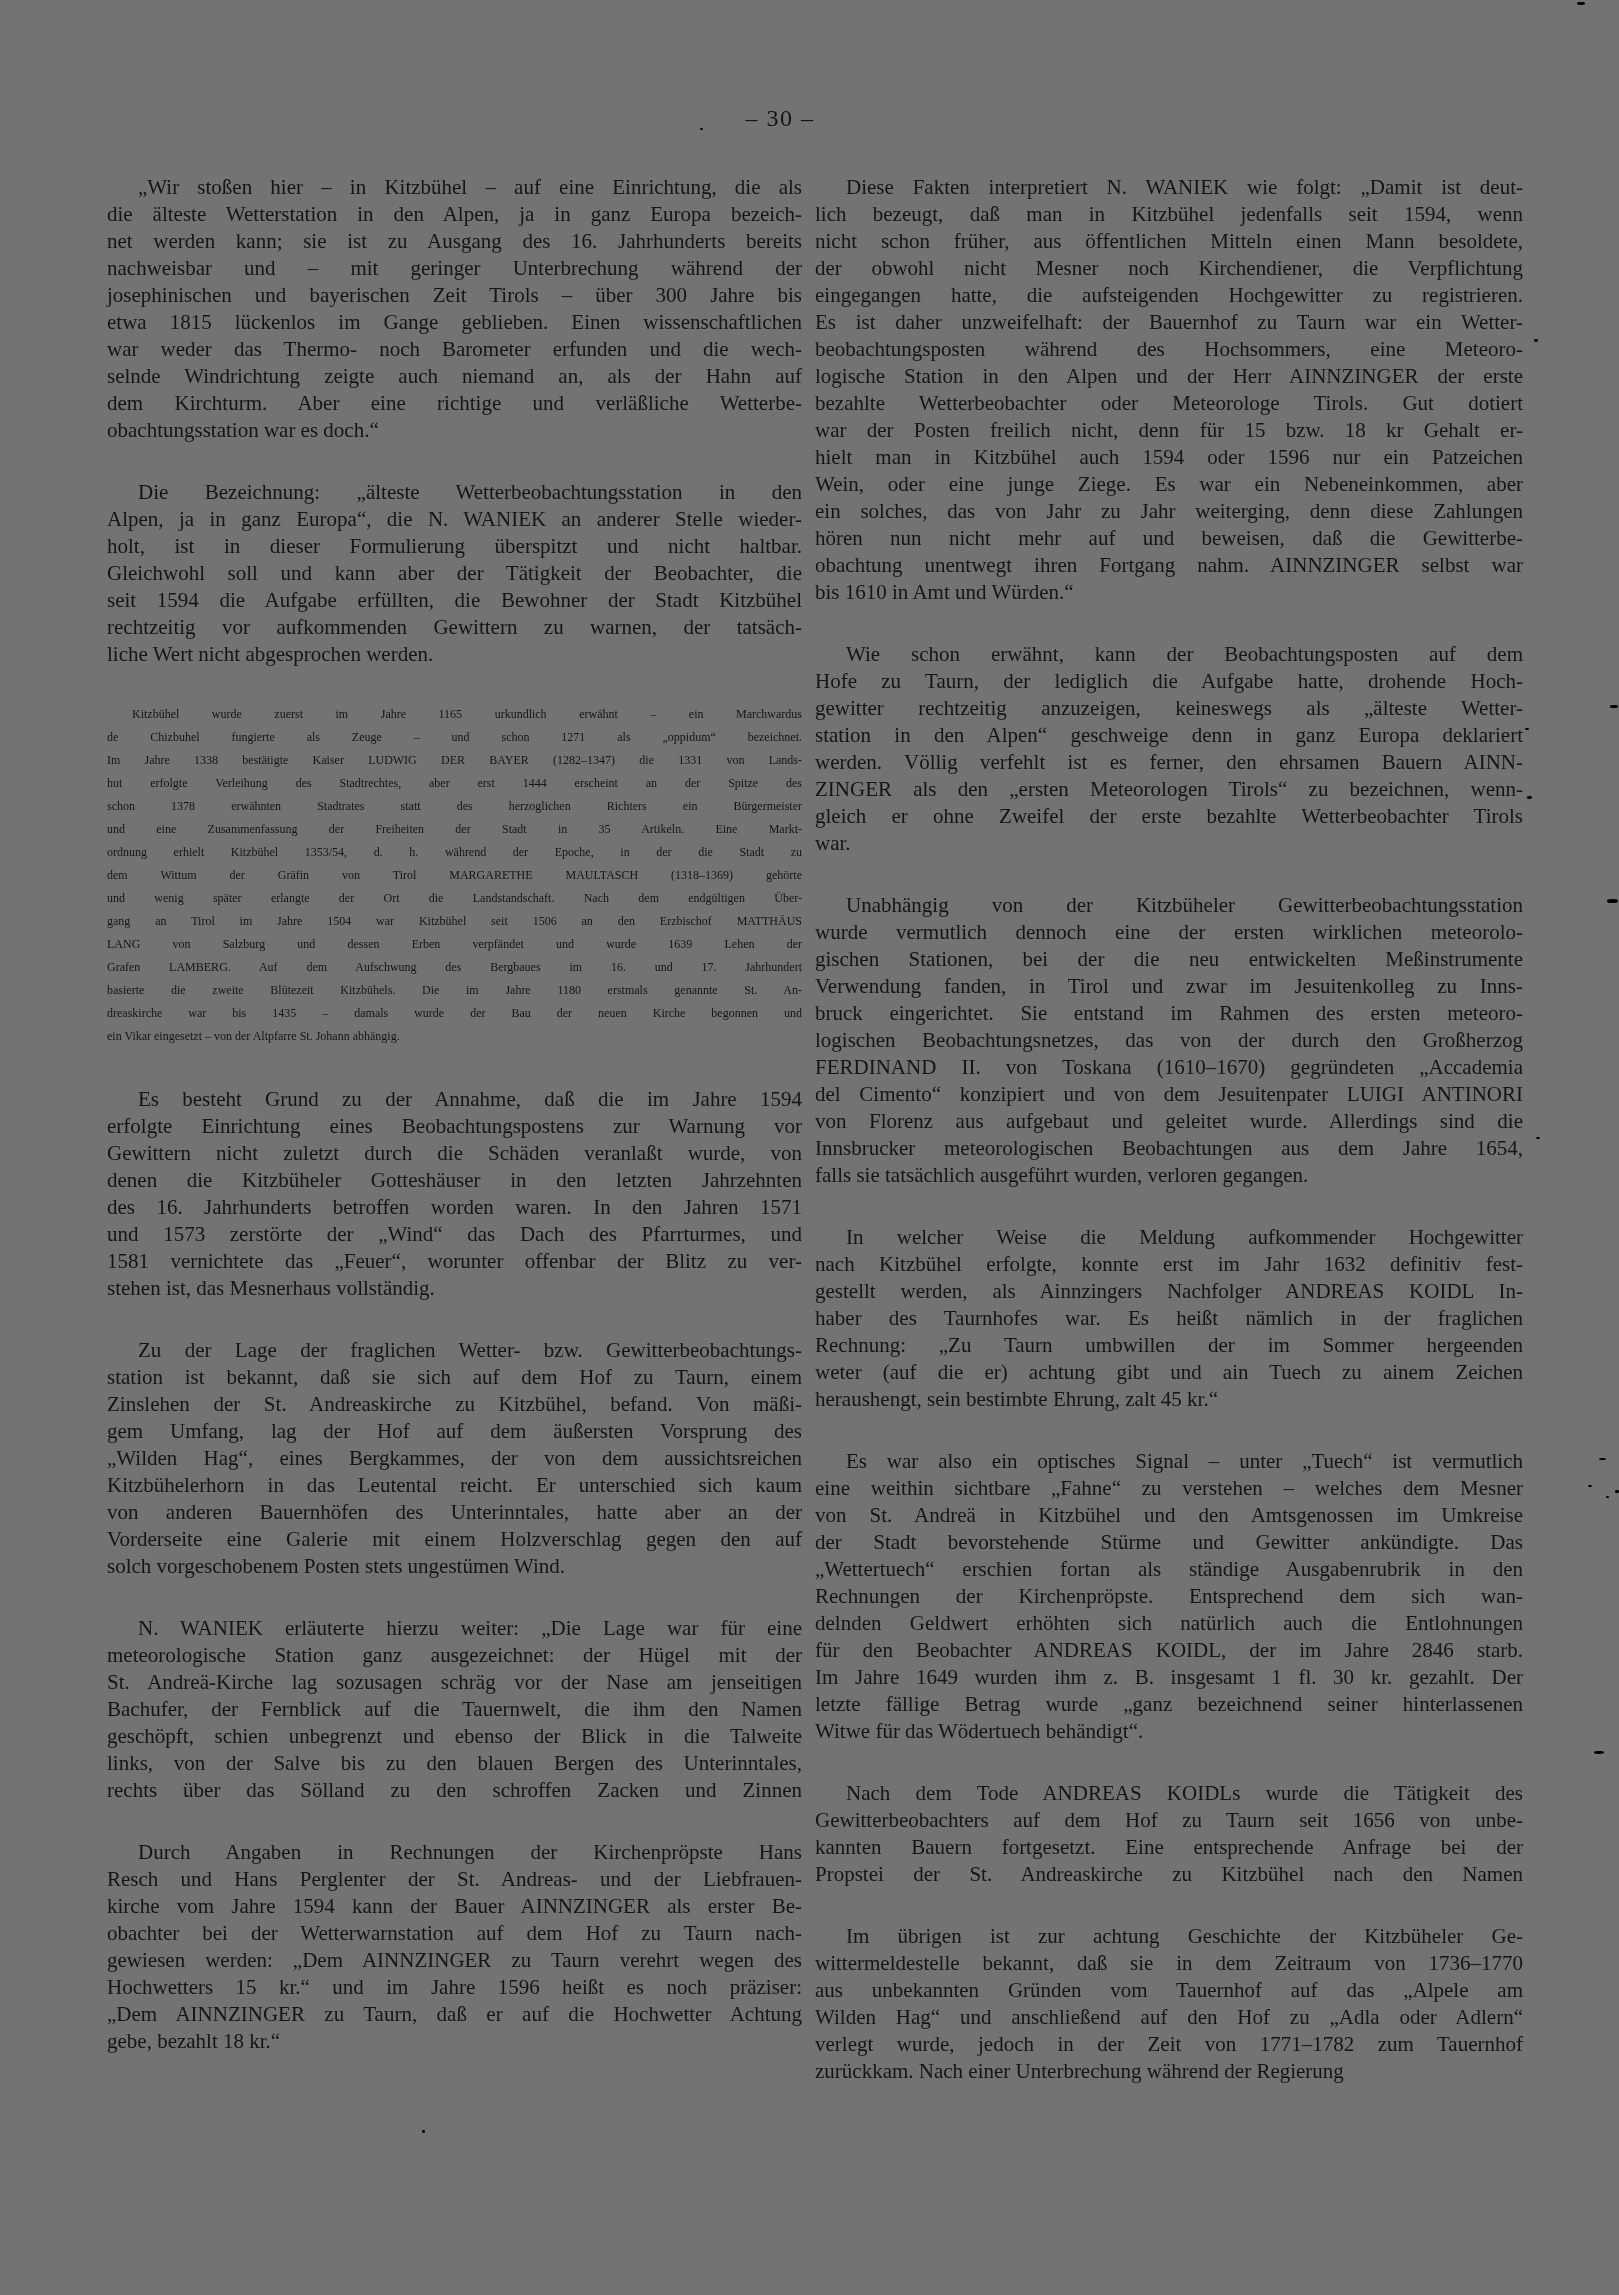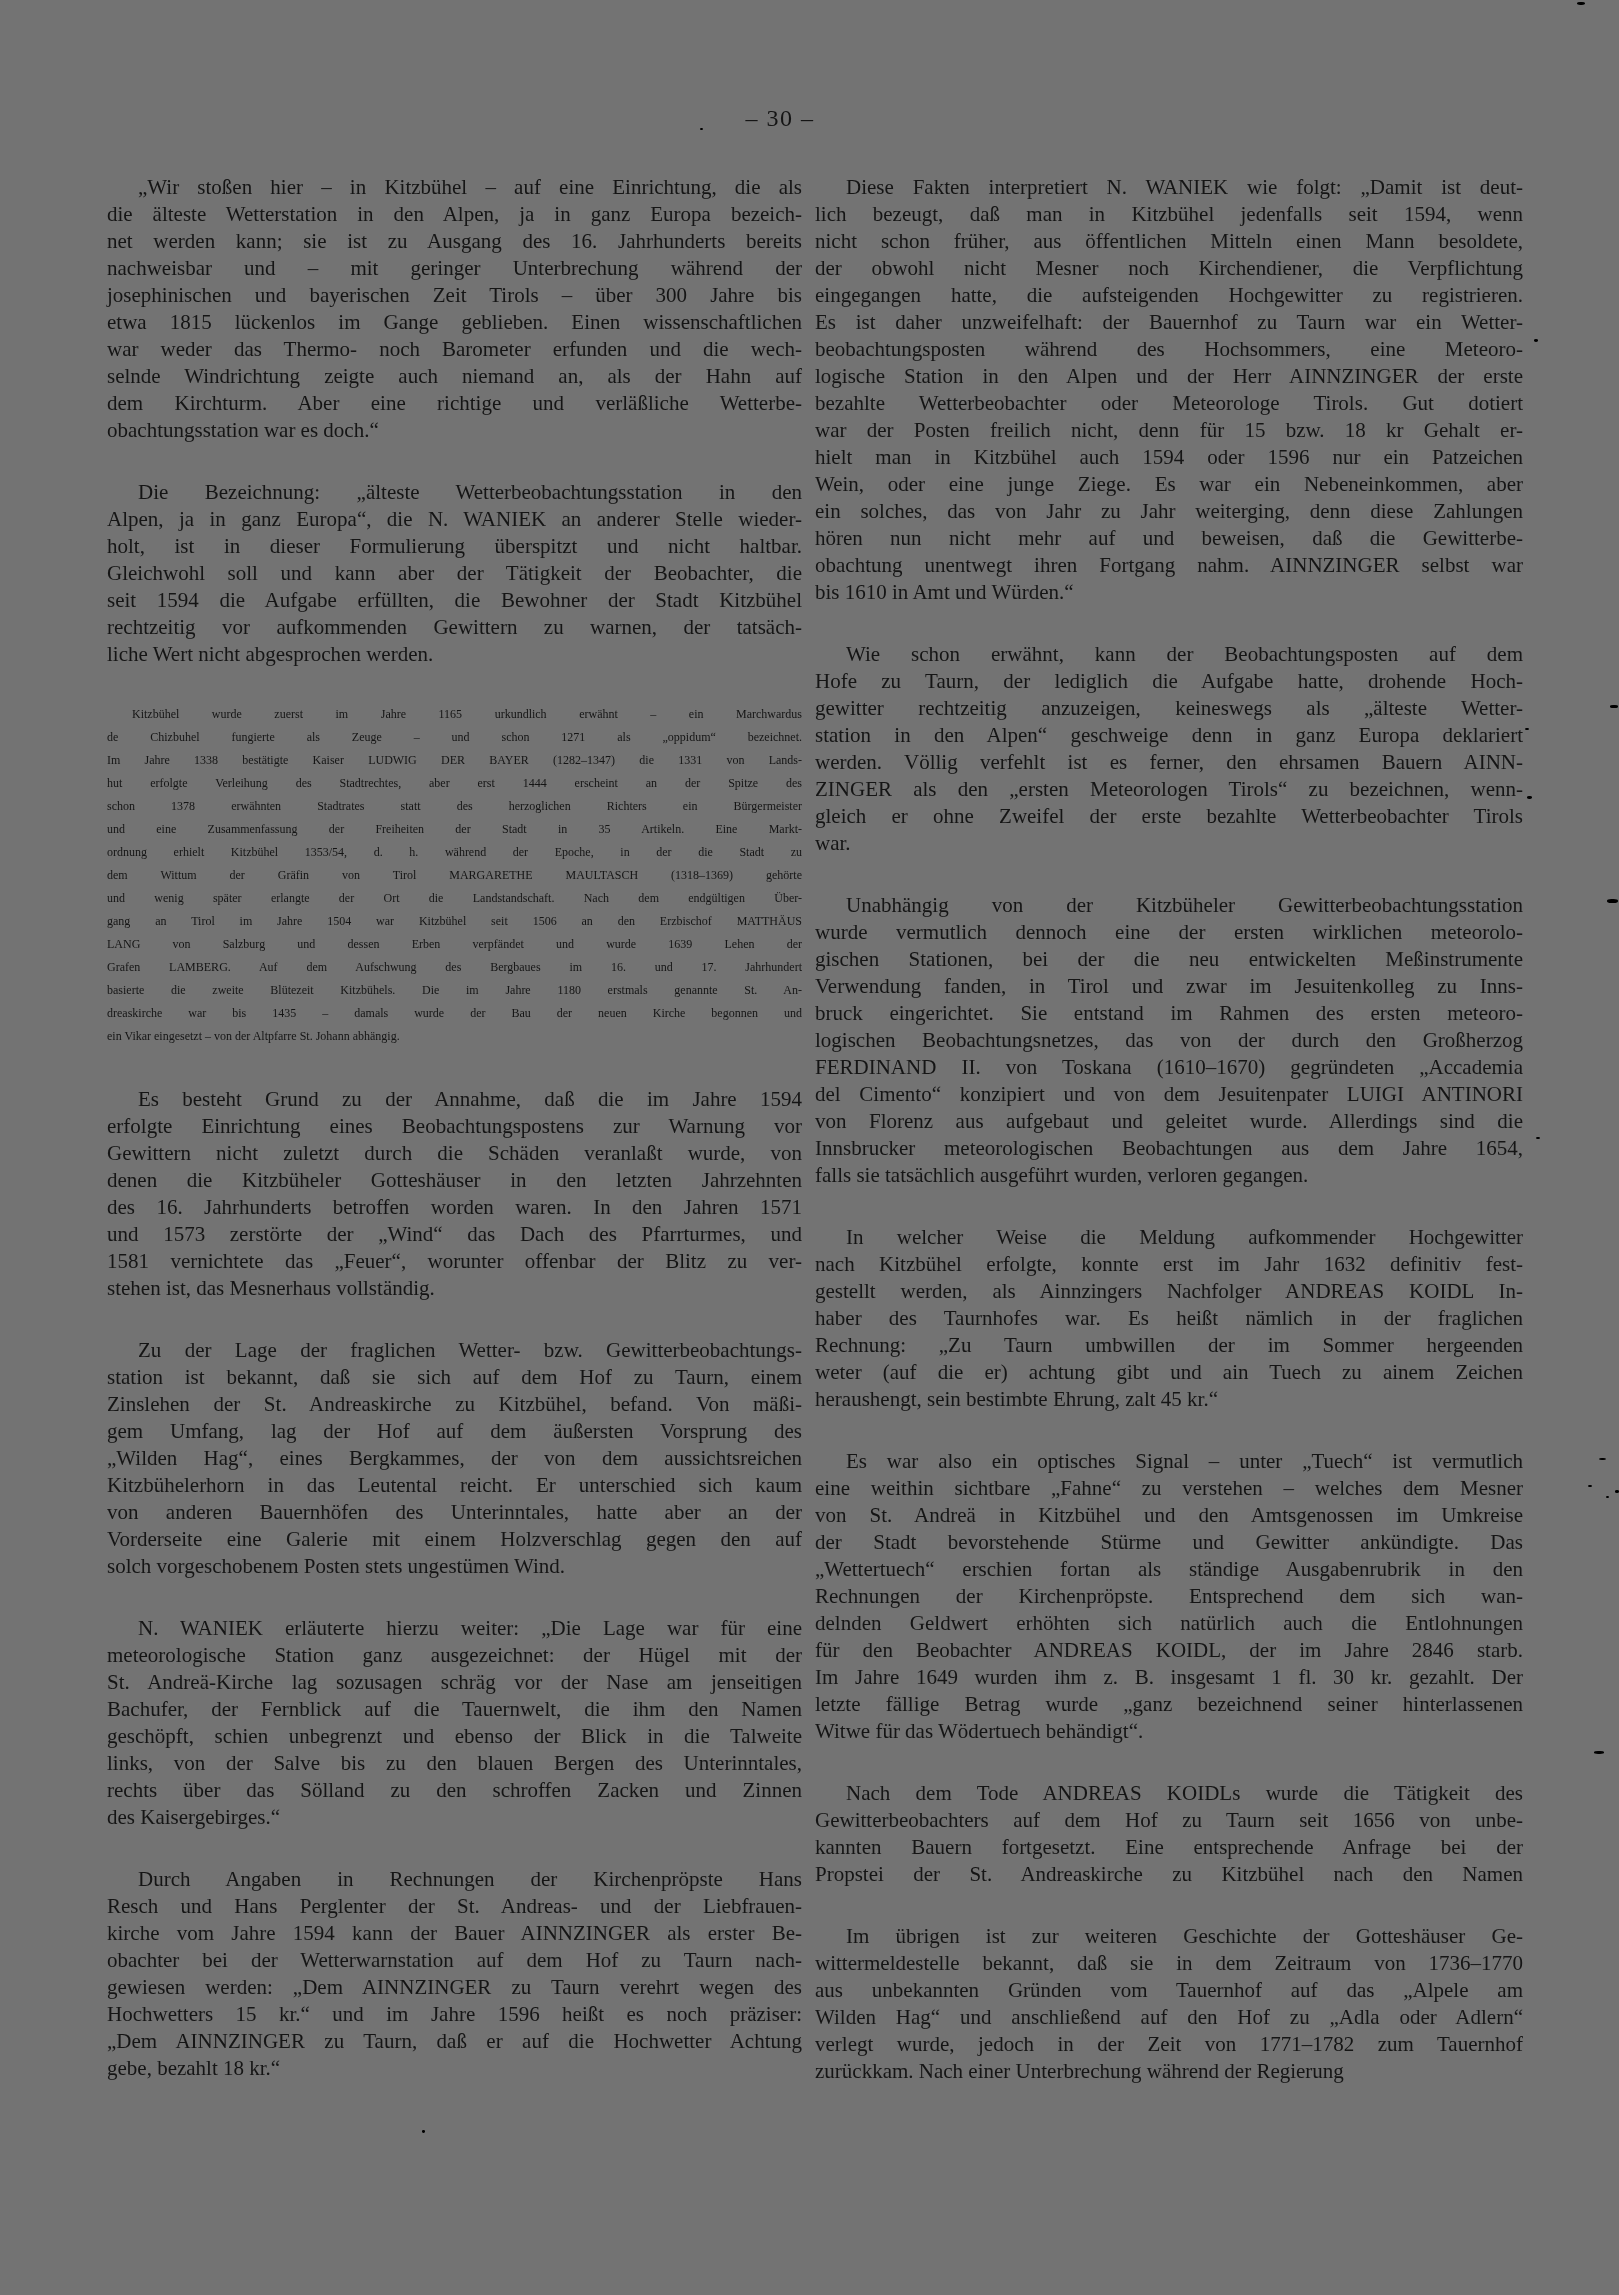--- a/index.html
+++ b/index.html
@@ -126,21 +126,20 @@
         <div class="line final">solch vorgeschobenem Posten stets ungestümen Wind.</div>
       </div>
       <div class="para">
         <div class="line first">N. WANIEK erläuterte hierzu weiter: „Die Lage war für eine</div>
         <div class="line">meteorologische Station ganz ausgezeichnet: der Hügel mit der</div>
         <div class="line">St. Andreä-Kirche lag sozusagen schräg vor der Nase am jenseitigen</div>
         <div class="line">Bachufer, der Fernblick auf die Tauernwelt, die ihm den Namen</div>
         <div class="line">geschöpft, schien unbegrenzt und ebenso der Blick in die Talweite</div>
         <div class="line">links, von der Salve bis zu den blauen Bergen des Unterinntales,</div>
         <div class="line">rechts über das Sölland zu den schroffen Zacken und Zinnen</div>
-        <div class="line final">des Kaisergebirges.“</div>
       </div>
       <div class="para">
         <div class="line first">Durch Angaben in Rechnungen der Kirchenpröpste Hans</div>
         <div class="line">Resch und Hans Perglenter der St. Andreas- und der Liebfrauen-</div>
         <div class="line">kirche vom Jahre 1594 kann der Bauer AINNZINGER als erster Be-</div>
         <div class="line">obachter bei der Wetterwarnstation auf dem Hof zu Taurn nach-</div>
         <div class="line">gewiesen werden: „Dem AINNZINGER zu Taurn verehrt wegen des</div>
         <div class="line">Hochwetters 15 kr.“ und im Jahre 1596 heißt es noch präziser:</div>
         <div class="line">„Dem AINNZINGER zu Taurn, daß er auf die Hochwetter Achtung</div>
         <div class="line final">gebe, bezahlt 18 kr.“</div>
@@ -211,21 +210,21 @@
         <div class="line">letzte fällige Betrag wurde „ganz bezeichnend seiner hinterlassenen</div>
         <div class="line final">Witwe für das Wödertuech behändigt“.</div>
       </div>
       <div class="para">
         <div class="line first">Nach dem Tode ANDREAS KOIDLs wurde die Tätigkeit des</div>
         <div class="line">Gewitterbeobachters auf dem Hof zu Taurn seit 1656 von unbe-</div>
         <div class="line">kannten Bauern fortgesetzt. Eine entsprechende Anfrage bei der</div>
         <div class="line">Propstei der St. Andreaskirche zu Kitzbühel nach den Namen</div>
       </div>
       <div class="para">
-        <div class="line first">Im übrigen ist zur weiteren Geschichte der Gotteshäuser Ge-</div>
+        <div class="line first">Im übrigen ist zur achtung Geschichte der Kitzbüheler Ge-</div>
         <div class="line">wittermeldestelle bekannt, daß sie in dem Zeitraum von 1736–1770</div>
         <div class="line">aus unbekannten Gründen vom Tauernhof auf das „Alpele am</div>
         <div class="line">Wilden Hag“ und anschließend auf den Hof zu „Adla oder Adlern“</div>
         <div class="line">verlegt wurde, jedoch in der Zeit von 1771–1782 zum Tauernhof</div>
         <div class="line final">zurückkam. Nach einer Unterbrechung während der Regierung</div>
       </div>
     </div>
 
   <div class="speck" style="left:1577px; top:2.4px;    width:7.7px; height:2.9px;"></div>
   <div class="speck" style="left:700px; top:128px;  width:2.9px;  height:2.4px;"></div>

